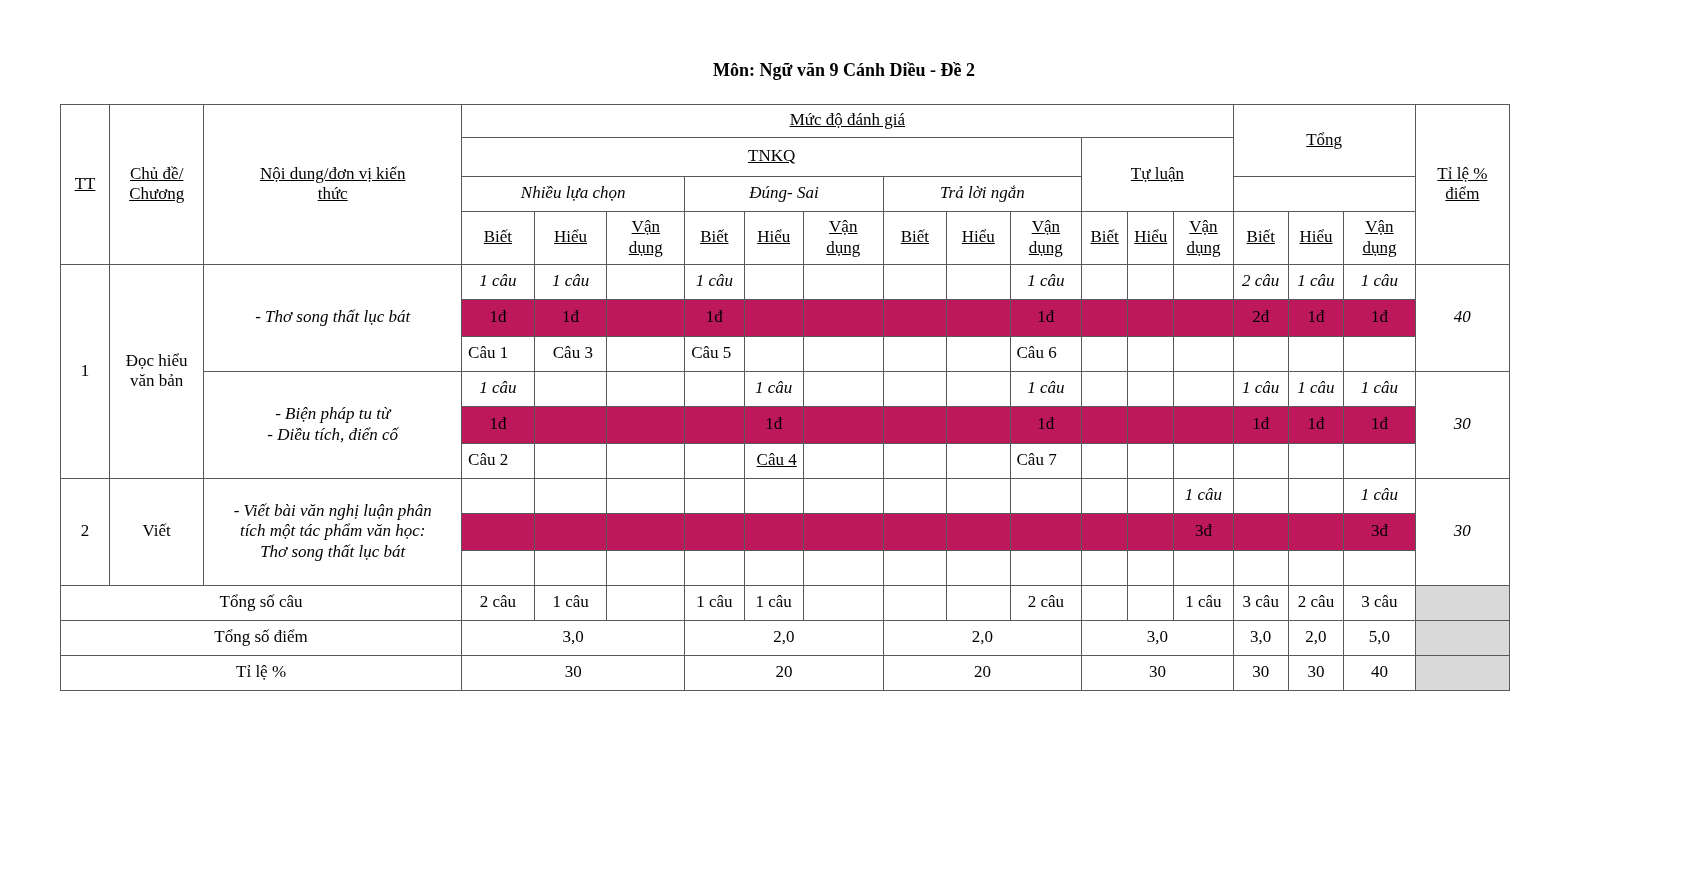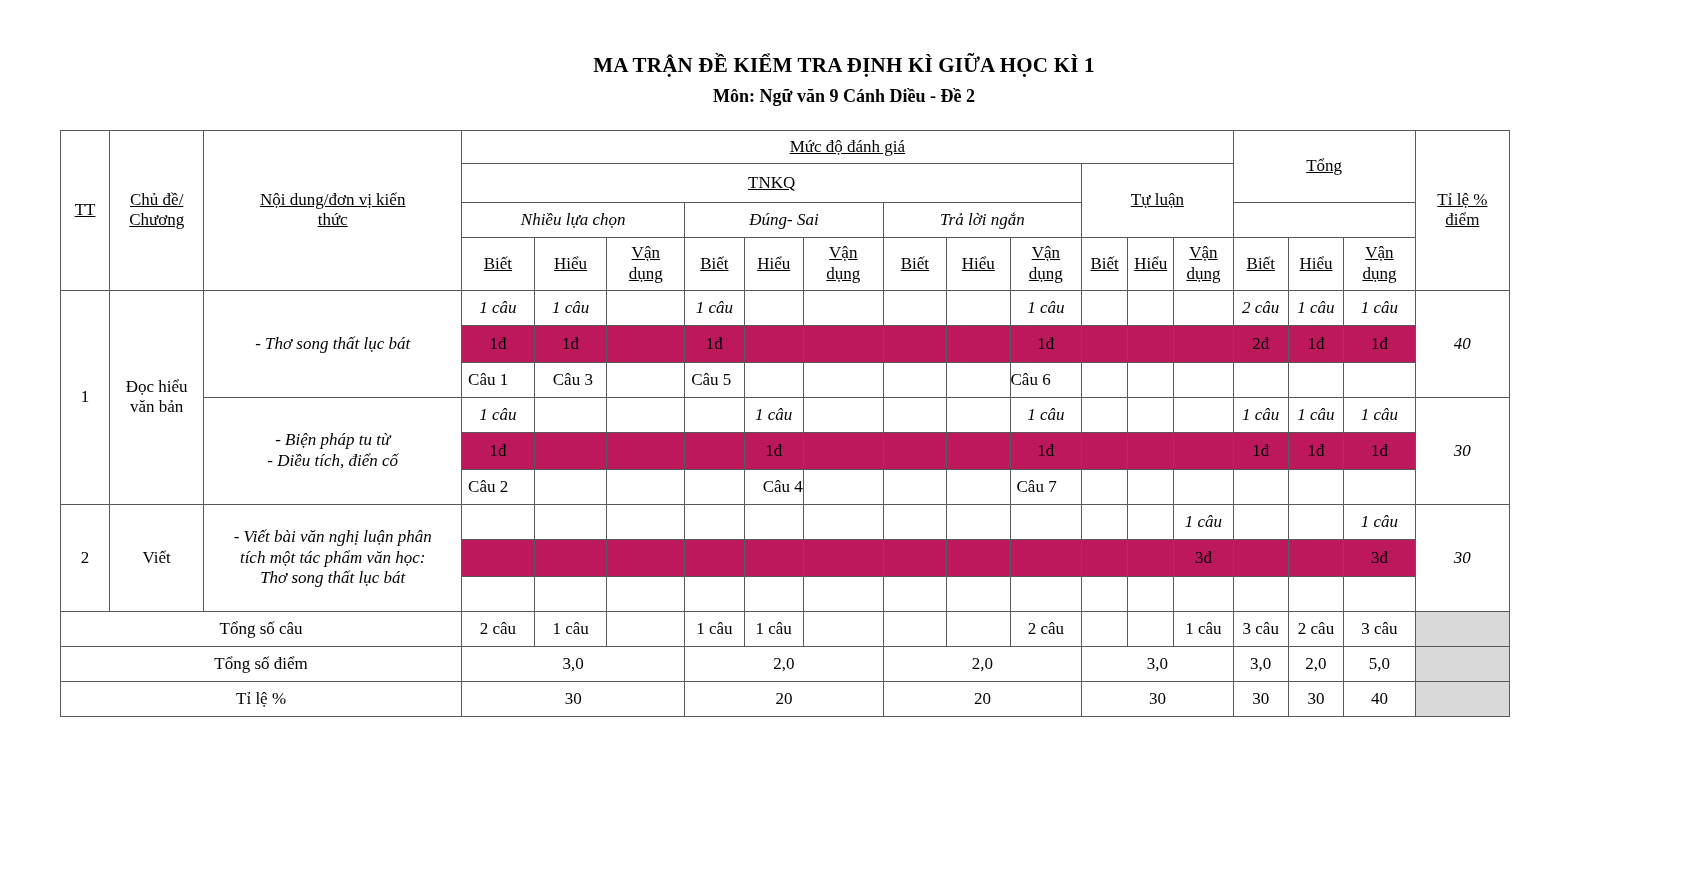--- a/index.html
+++ b/index.html
@@ -72,21 +72,20 @@
   col.c-tg{width:54px;}
   col.c-tg-v{width:70px;}
   col.c-ratio{width:92px;}
 </style>
 </head>
 <body>
 
 <div class="page">
 
   <div class="titles">
-    <div class="title-main">MA TRẬN ĐỀ KIỂM TRA ĐỊNH KÌ GIỮA HỌC KÌ 1</div>
     <div class="title-sub">Môn: Ngữ văn 9 Cánh Diều - Đề 2</div>
   </div>
 
   <table class="matrix">
     <colgroup>
       <col class="c-tt">
         <col class="c-chu">
         <col class="c-noi">
       <col class="c-nlc">
         <col class="c-nlc">
@@ -216,21 +215,21 @@
         </tr>
         <tr>
           <td class="r-num" style="text-align: left; padding-left: 6px;">Câu 1</td>
           <td class="r-num" style="text-align: left; padding-left: 18px;">Câu 3</td>
           <td class="r-num" style="text-align: center;"></td>
           <td class="r-num" style="text-align: left; padding-left: 6px;">Câu 5</td>
           <td class="r-num" style="text-align: center;"></td>
           <td class="r-num" style="text-align: center;"></td>
           <td class="r-num" style="text-align: center;"></td>
           <td class="r-num" style="text-align: center;"></td>
-          <td class="r-num" style="text-align: left; ">Câu 6</td>
+          <td class="r-num" style="text-align: left; padding-left: 6px;">Câu 6</td>
           <td class="r-num" style="text-align: center;"></td>
           <td class="r-num" style="text-align: center;"></td>
           <td class="r-num" style="text-align: center;"></td>
           <td class="r-num" style="text-align: center;"></td>
           <td class="r-num" style="text-align: center;"></td>
           <td class="r-num" style="text-align: center;"></td>
         </tr>
         <tr>
           <td class="content-cell ct" rowspan="3">
             <span class="ln">- Biện pháp tu từ</span>
@@ -268,21 +267,21 @@
           <td class="r-d b shade"></td>
           <td class="r-d b shade">1đ</td>
           <td class="r-d b shade">1đ</td>
           <td class="r-d b shade">1đ</td>
         </tr>
         <tr>
           <td class="r-num" style="text-align: left; padding-left: 6px;">Câu 2</td>
           <td class="r-num" style="text-align: center;"></td>
           <td class="r-num" style="text-align: center;"></td>
           <td class="r-num" style="text-align: center;"></td>
-          <td class="r-num" style="text-align: right; padding-left: 6px;">Câu 4</td>
+          <td class="r-num" style="text-align: center; padding-left: 6px; text-decoration: underline;">Câu 4</td>
           <td class="r-num" style="text-align: center;"></td>
           <td class="r-num" style="text-align: center;"></td>
           <td class="r-num" style="text-align: center;"></td>
           <td class="r-num" style="text-align: left; padding-left: 6px;">Câu 7</td>
           <td class="r-num" style="text-align: center;"></td>
           <td class="r-num" style="text-align: center;"></td>
           <td class="r-num" style="text-align: center;"></td>
           <td class="r-num" style="text-align: center;"></td>
           <td class="r-num" style="text-align: center;"></td>
           <td class="r-num" style="text-align: center;"></td>

